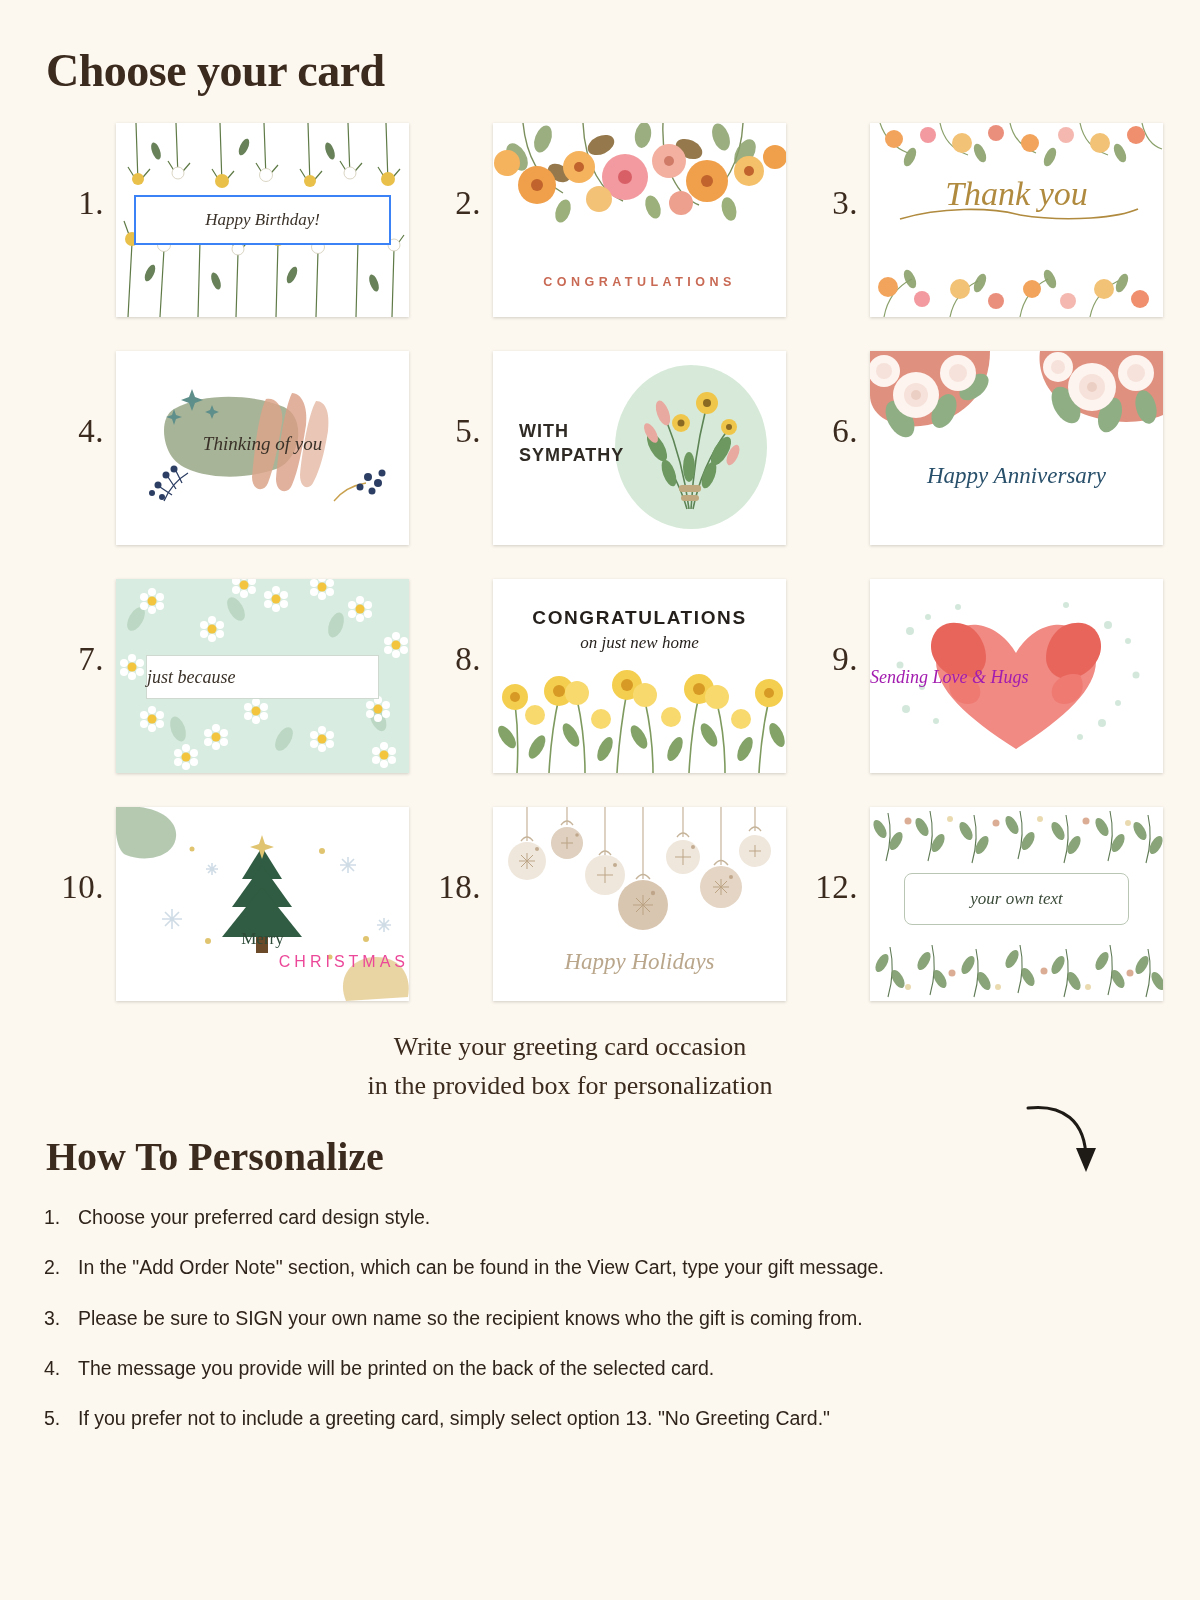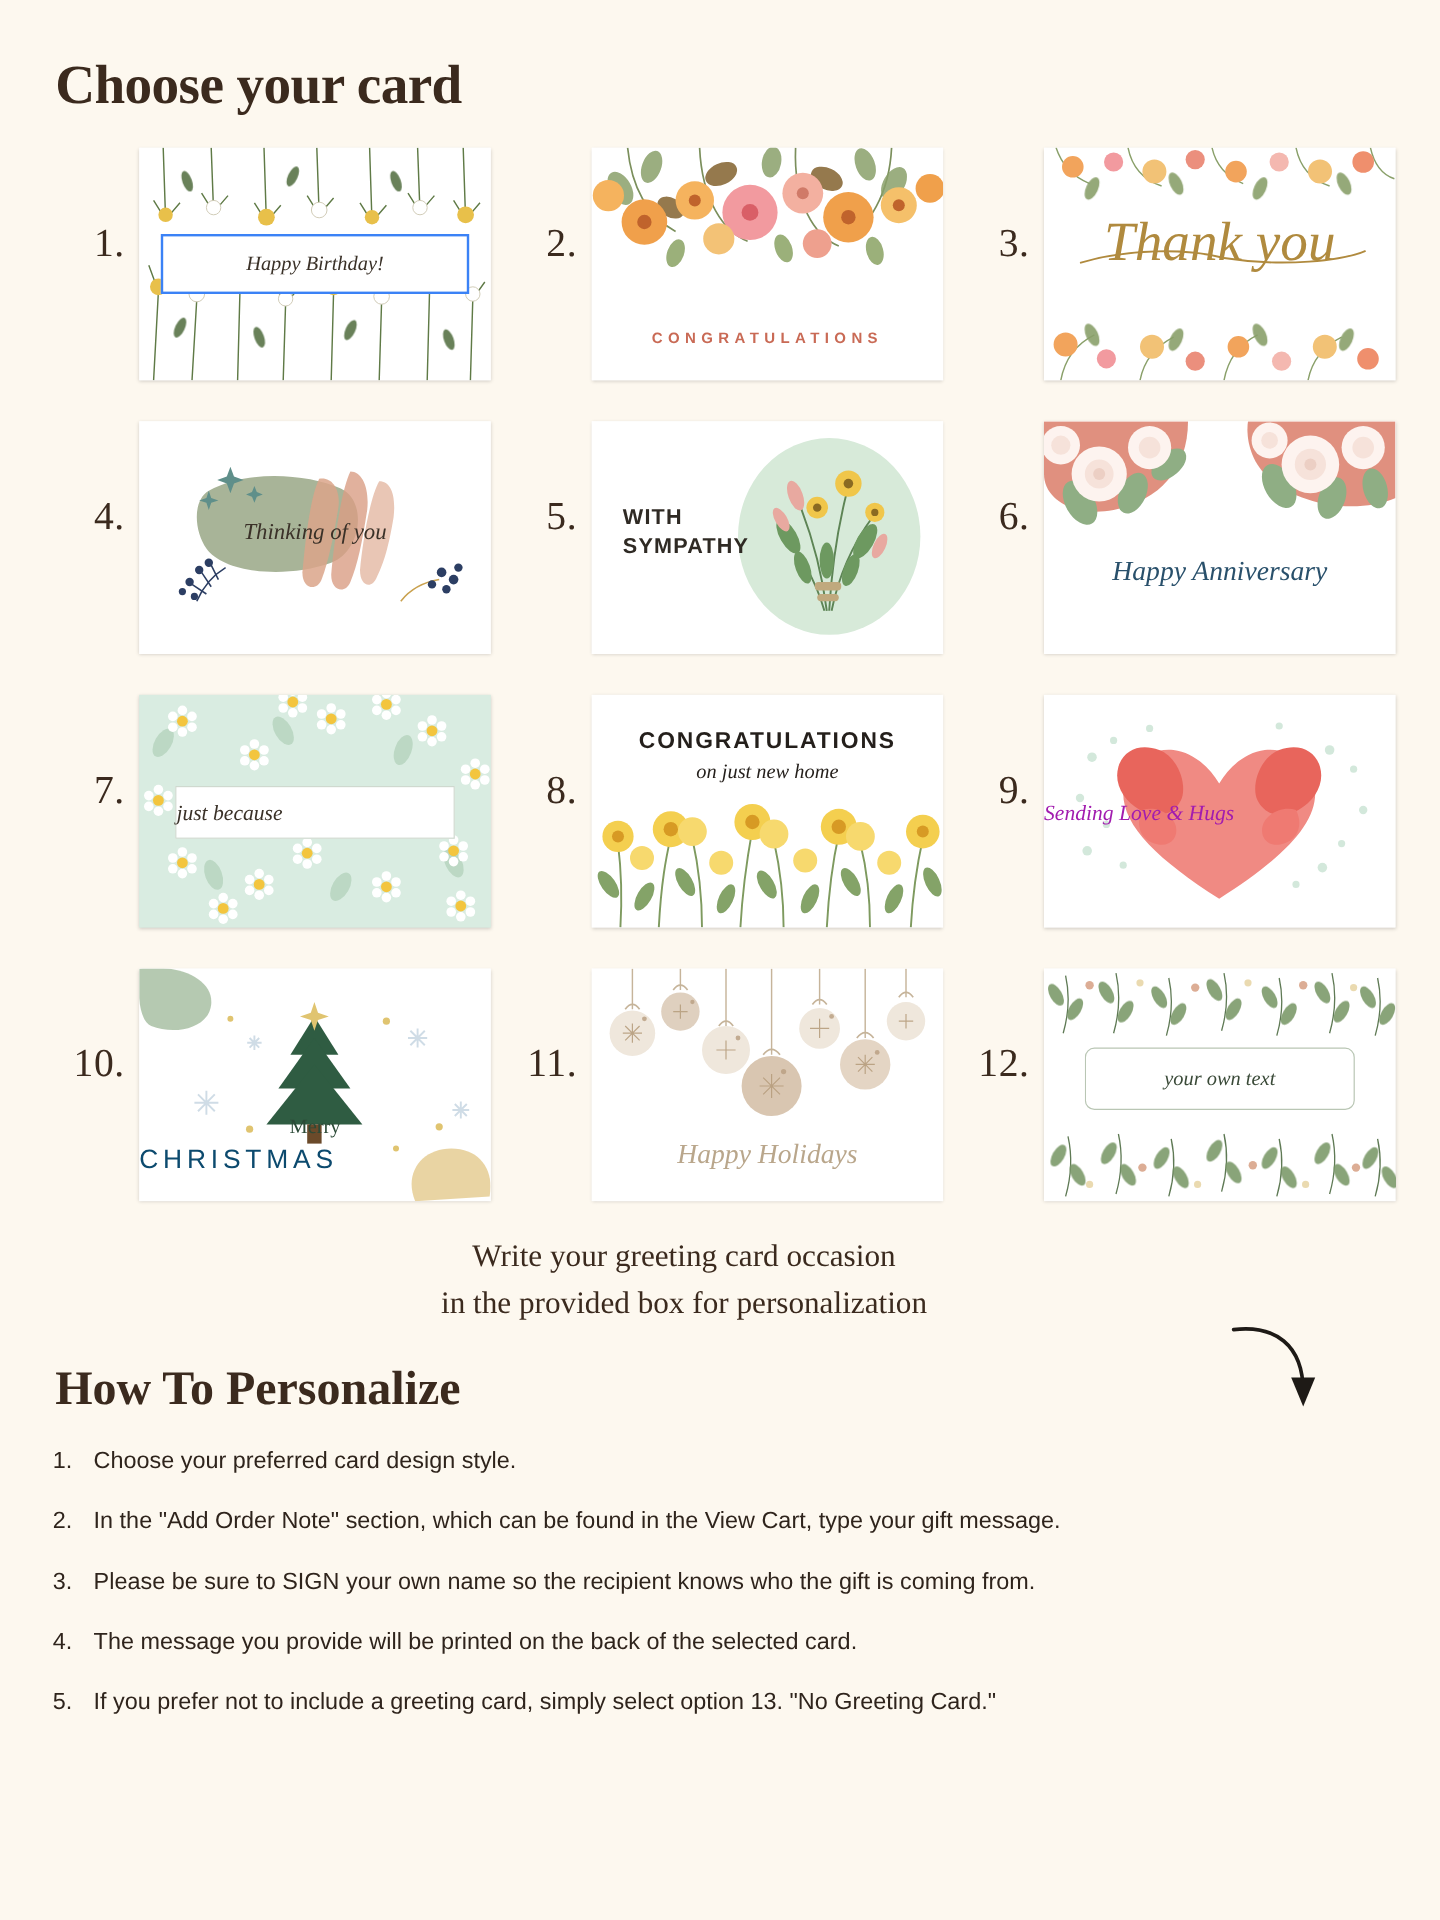--- a/index.html
+++ b/index.html
@@ -68,21 +68,21 @@
 
   
   .c2 .cong {
     position:absolute; bottom:28px; left:0; right:0; text-align:center;
     font-size:12.5px; letter-spacing:4.5px; color:#c96a55; font-weight:bold;
   }
   
   .c3 .thank {
     position:absolute; left:0; right:0; top:52px; text-align:center;
     font-family:"Liberation Serif", serif; font-style:italic;
-    font-size:46px; color:#b08a3e;
+    font-size:34px; color:#b08a3e;
   }
   
   .c4 .think {
     position:absolute; left:0; right:0; top:82px; text-align:center;
     font-family:"Liberation Serif", serif; font-style:italic;
     font-size:19px; color:#3a3128;
   }
   
   .c5 .sym {
     position:absolute; left:26px; top:68px; width:120px;
@@ -117,22 +117,22 @@
     position:absolute; left:0; right:0; top:88px; 
     font-family:"Liberation Serif", serif; font-style:italic; font-size:18px; color:#a21caf;
     z-index:7;
   }
   
   .c10 .m1 {
     position:absolute; left:0; right:0; top:122px; text-align:center;
     font-family:"Liberation Serif", serif; font-size:17px; color:#2c4a37;
   }
   .c10 .m2 {
-    position:absolute; left:0; right:0; top:146px; text-align:left;
-    font-size:22px; letter-spacing:4px; color:#0c4a6e;
+    position:absolute; left:0; right:0; top:146px; text-align:right;
+    font-size:16px; letter-spacing:4px; color:#ec4899;
   }
   
   .c11 .hh {
     position:absolute; left:0; right:0; bottom:26px; text-align:center;
     font-family:"Liberation Serif", serif; font-style:italic; font-size:23px; color:#b9a68b;
   }
   
   .c12 .band {
     position:absolute; left:34px; right:34px; top:66px; height:52px;
     background:#fff; border:1px solid #b9c6b4; border-radius:8px;
@@ -741,21 +741,21 @@
             <circle cx="76" cy="42" r="2.5"></circle>
               <circle cx="214" cy="150" r="2.5"></circle>
           </g>
         </svg>
         <div class="m1">Merry</div>
         <div class="m2">CHRISTMAS</div>
       </div>
     </div>
 
     <div class="cell">
-      <div class="num">11.</div>
+      <div class="num">18.</div>
       <div class="card c11">
         <svg width="293" height="194" viewBox="0 0 293 194" style="position:absolute;inset:0">
           <rect width="293" height="194" fill="#fff"></rect>
           <g stroke="#c6b49a" stroke-width="1.2" fill="none">
             <path d="M34 0 V34"></path>
               <path d="M74 0 V18"></path>
               <path d="M112 0 V48"></path>
               <path d="M150 0 V72"></path>
             <path d="M190 0 V30"></path>
               <path d="M228 0 V58"></path>

